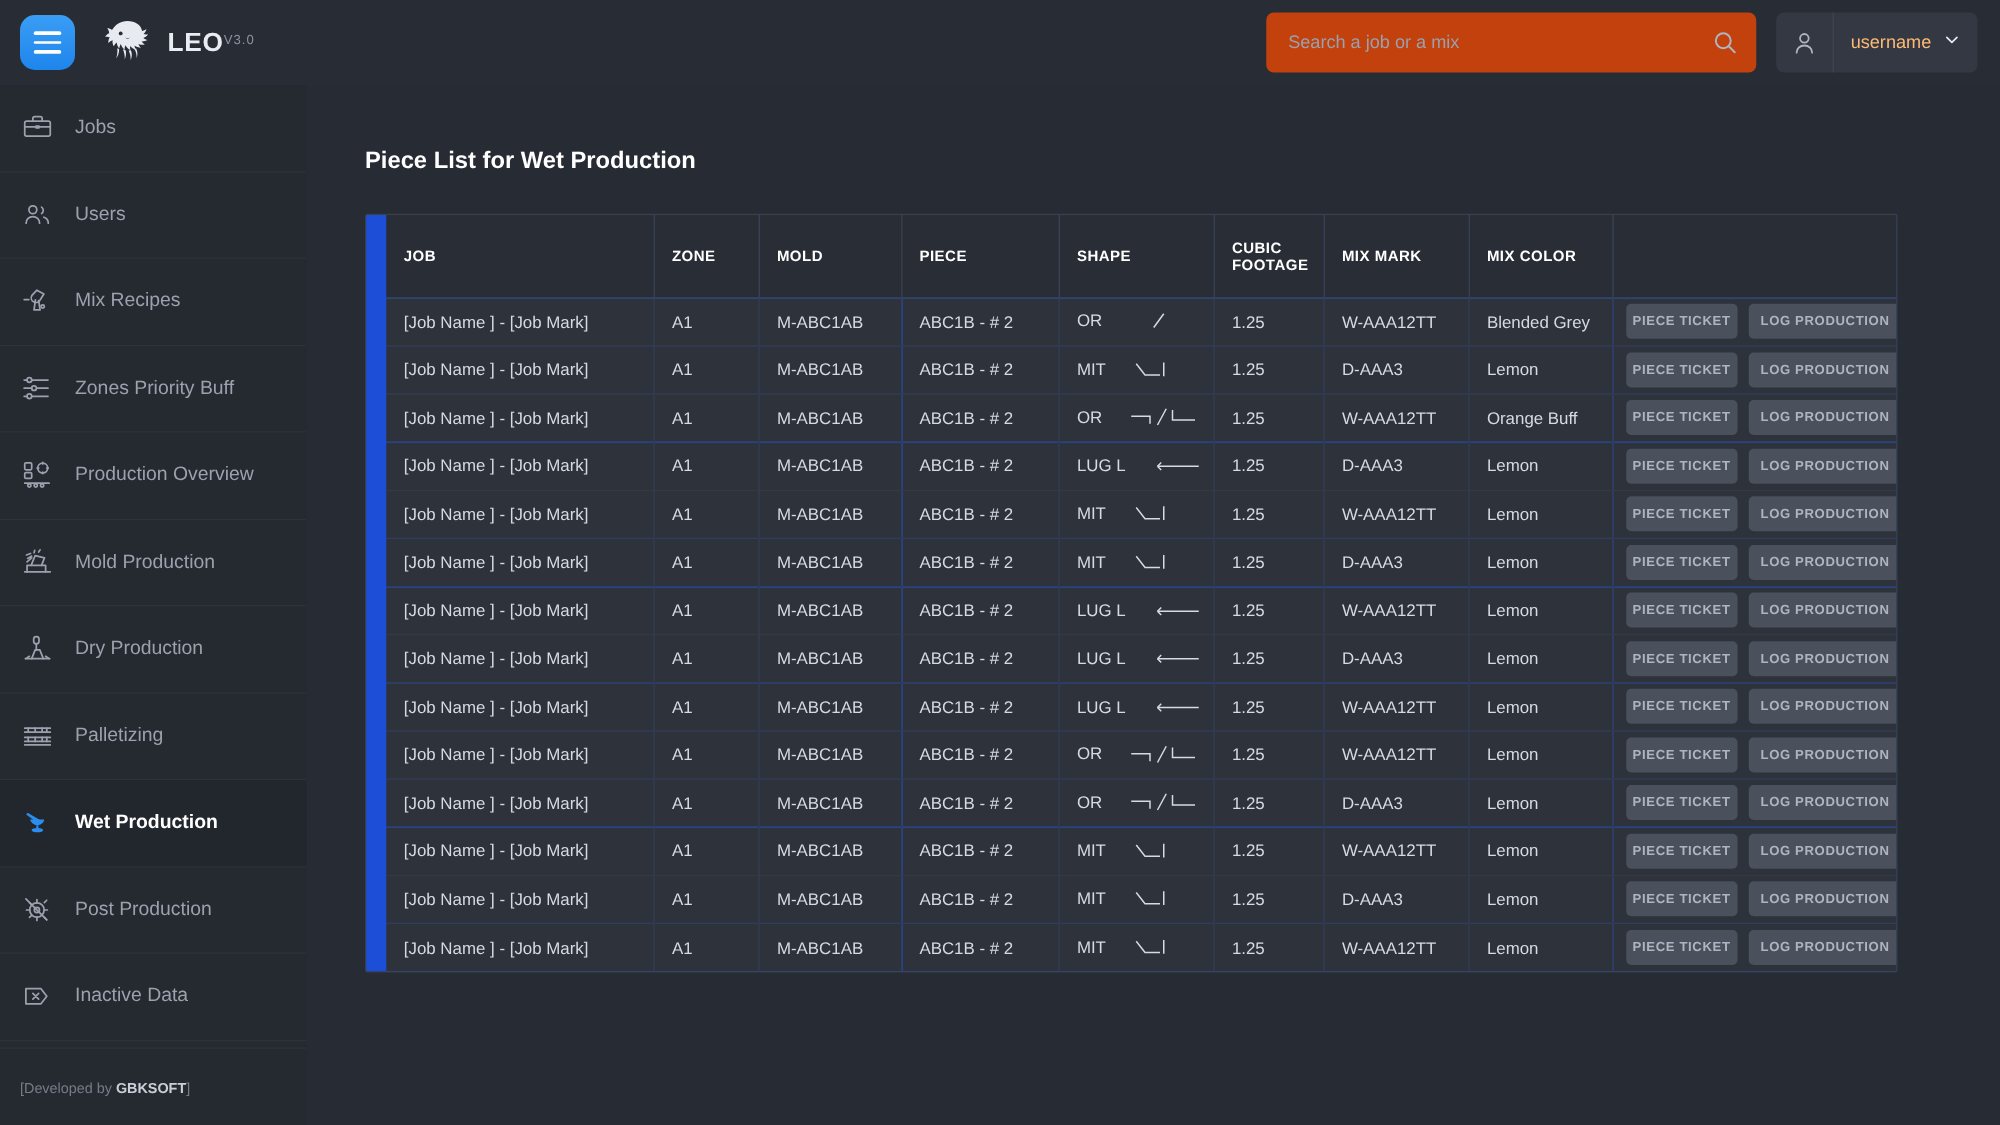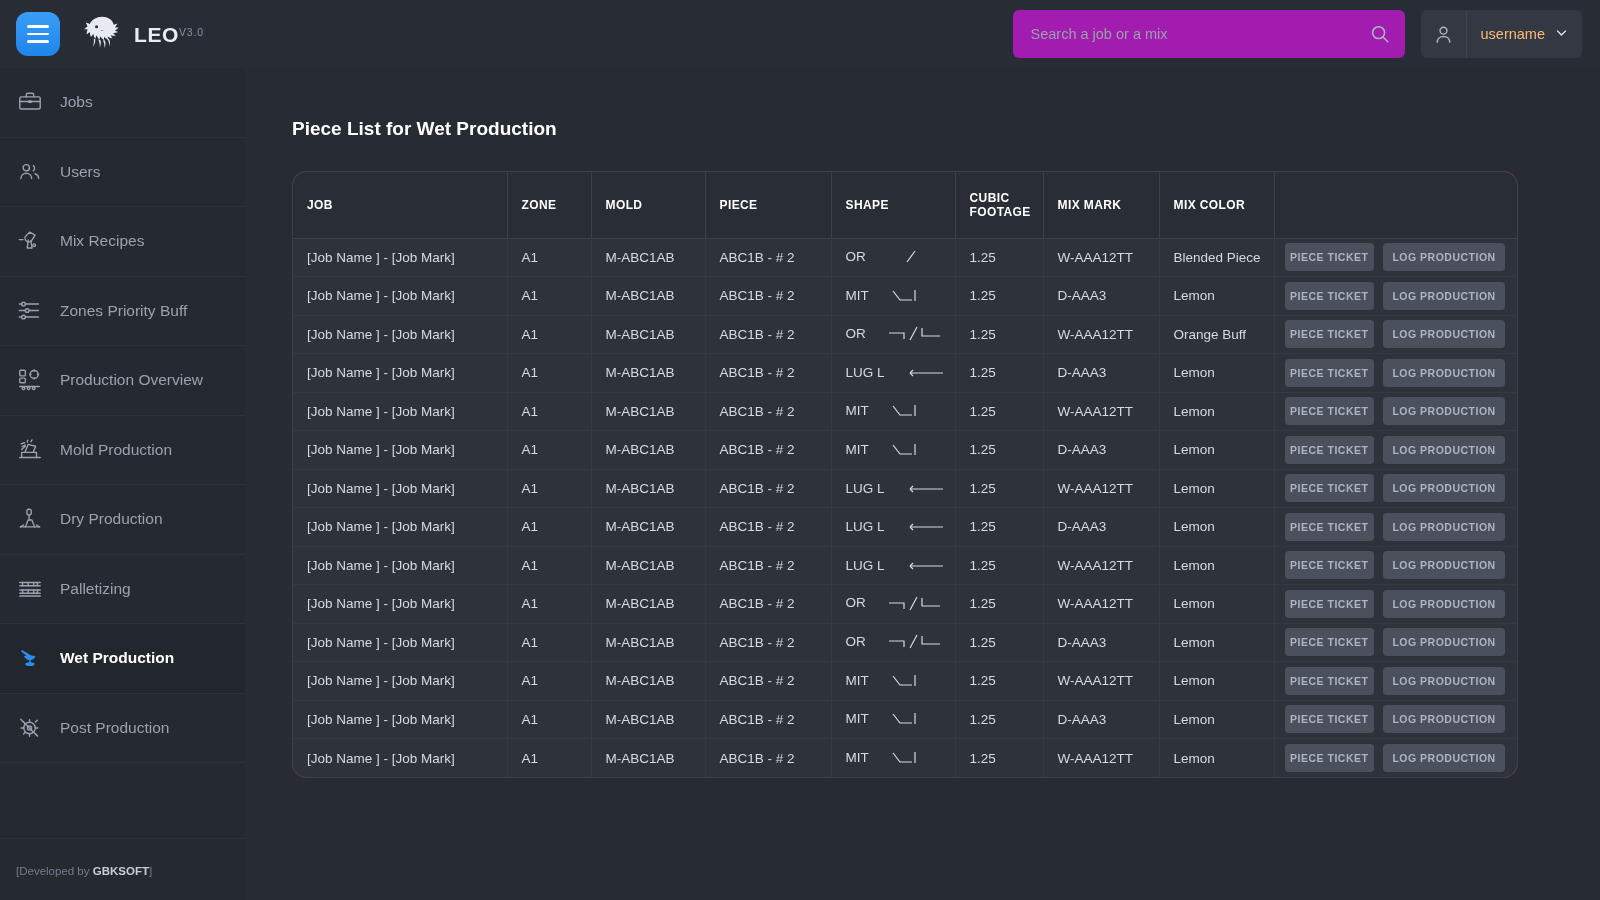--- a/index.html
+++ b/index.html
@@ -28,21 +28,21 @@
   .burger span { display: block; width: 22px; height: 2.5px; background: #fff; border-radius: 2px; }
 
   .brand { display: flex; align-items: center; margin-left: 20px; gap: 10px; }
   .brand-logo { width: 44px; height: 40px; }
   .brand-text { display: flex; line-height: 1; }
   .brand-name { color: #e9ecf2; font-size: 21px; font-weight: bold; letter-spacing: .6px; }
   .brand-ver { color: #8b919d; font-size: 10.5px; letter-spacing: .8px; margin-top: 3px; }
 
   .topbar-right { margin-left: auto; display: flex; align-items: center; gap: 16px; padding-right: 18px; }
   .search-box {
-    width: 392px; height: 48px; background: #a21caf; border-radius: 6px;
+    width: 392px; height: 48px; background: #c2410c; border-radius: 6px;
     display: flex; align-items: center; padding: 0 14px 0 18px;
   }
   .search-input {
     flex: 1; background: transparent; border: none; outline: none;
     color: #cfd4dd; font-size: 14.5px; font-family: "Liberation Sans", sans-serif;
   }
   .search-input::placeholder { color: #9aa1ad; }
   .search-icon { width: 22px; height: 22px; cursor: pointer; flex: 0 0 auto; }
 
   .user-box {
@@ -78,22 +78,22 @@
     padding: 22px 0 0 16px; height: 62px;
   }
   .sidebar-footer .txt { color: #767d89; font-size: 11.5px; }
   .sidebar-footer .txt b { color: #c9cfd8; }
 
   
   .main { flex: 1; background: #272b33; padding: 34px 36px 0 47px; overflow: hidden; }
   .page-title { color: #ffffff; font-size: 19px; font-weight: bold; margin-bottom: 31px; margin-top: 16px; }
 
   .table-wrap {
-    border: 1px solid #3b4049; border-radius: 14px; overflow: hidden;
-    width: 1226px; background: #ef4444;
+    border: 1px solid #3b4049; border-radius: 2px; overflow: hidden;
+    width: 1226px; background: #1d4ed8; padding-left: 16px;
   }
   table { border-collapse: collapse; width: 100%; table-layout: fixed; }
   thead th {
     background: #292e36; color: #ffffff; font-size: 12px; font-weight: bold;
     letter-spacing: .4px; text-align: left; padding: 14px 14px; height: 66px;
     border-right: 1px solid #3b4049; border-bottom: 1px solid #3b4049;
     vertical-align: middle;
   }
   thead th:last-child { border-right: none; }
   tbody td {
@@ -305,20 +305,29 @@
           <div class="nav-item">
             <span class="ico">
               <svg viewBox="0 0 28 28" width="26" height="26" fill="none" stroke="#9ba2ae" stroke-width="1.5" stroke-linecap="round" stroke-linejoin="round">
                 <circle cx="13.5" cy="14" r="6.2"></circle>
                 <path d="M13.5 7.8V5M13.5 23v-2.8M7.3 14H4.5M22.5 14h-2.8M9.1 9.6 7.1 7.6M19.9 20.4l2 2M9.1 18.4l-2 2M19.9 7.6l2-2"></path>
                 <path d="M4 4.5 22 22.5"></path>
                 <circle cx="13.5" cy="14" r="2.2"></circle>
               </svg>
             </span>
             <span class="nav-label">Post Production</span>
+          </div>
+          <div class="nav-item">
+            <span class="ico">
+              <svg viewBox="0 0 28 28" width="26" height="26" fill="none" stroke="#9ba2ae" stroke-width="1.5" stroke-linecap="round" stroke-linejoin="round">
+                <path d="M4 7.5h13l5 6.5-5 6.5H4z"></path>
+                <path d="M10 11.5 15 16.5M15 11.5 10 16.5"></path>
+              </svg>
+            </span>
+            <span class="nav-label">Inactive Data</span>
           </div>
         </div>
       <div class="sidebar-footer">
         <span class="txt"><span>[Developed by </span><b>GBKSOFT</b><span>]</span></span>
       </div>
     </nav>
 
     <main class="main">
       <h1 class="page-title">Piece List for Wet Production</h1>
 
@@ -357,21 +366,21 @@
                 <td>
                   <span class="shape-cell">
                     <span>OR</span>
                     <span class="shape-gly"><svg class="gly-svg" width="34" height="16" viewBox="0 0 34 16" stroke="#d6dae1" stroke-width="1.2" fill="none">
                         <line x1="19" y1="13" x2="27" y2="2"></line>
                       </svg></span>
                   </span>
                 </td>
                 <td>1.25</td>
                 <td>W-AAA12TT</td>
-                <td>Blended Piece</td>
+                <td>Blended Grey</td>
                 <td class="actions">
                   <span class="act-row">
                     <button class="btn piece">PIECE TICKET</button>
                     <button class="btn log">LOG PRODUCTION</button>
                   </span>
                 </td>
               </tr>
               <tr>
                 <td>[Job Name ] - [Job Mark]</td>
                 <td>A1</td>

